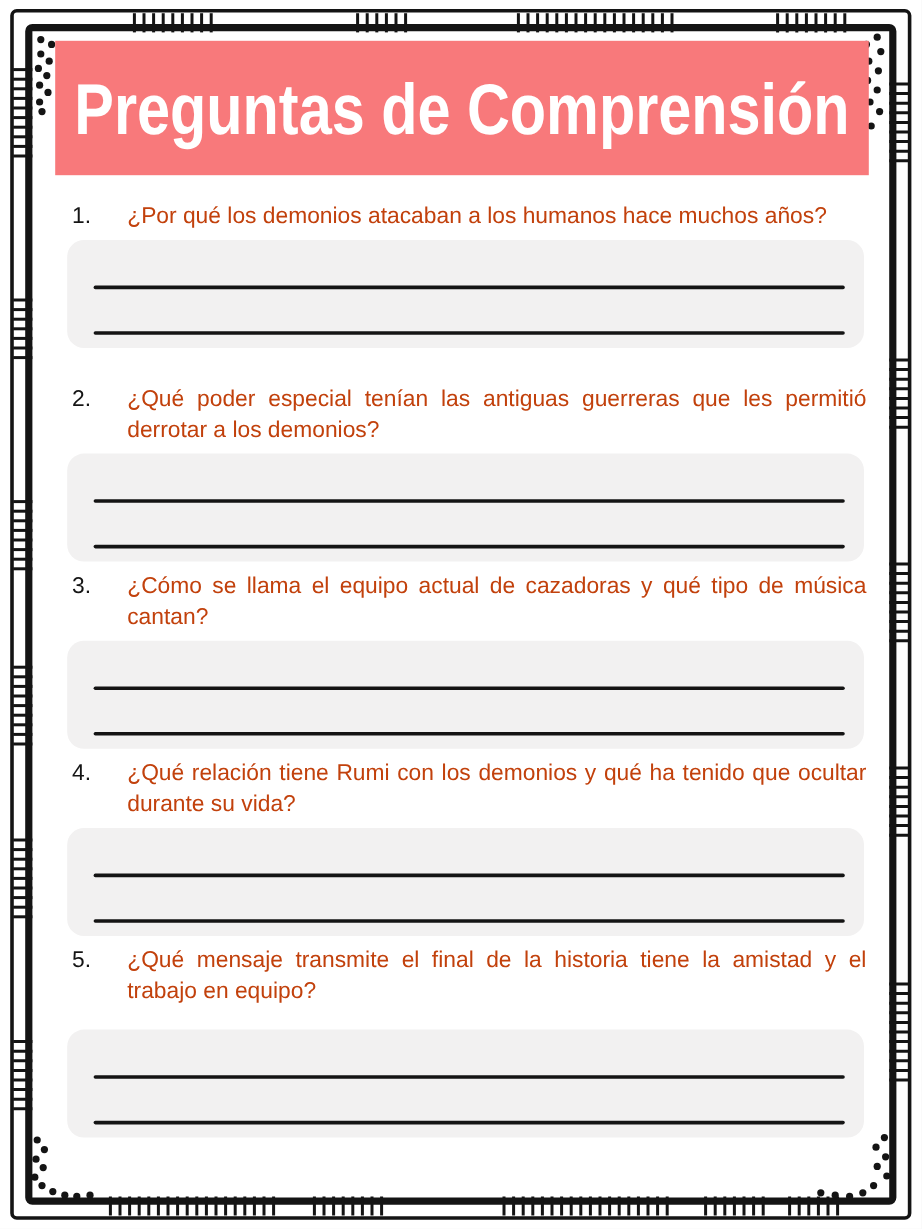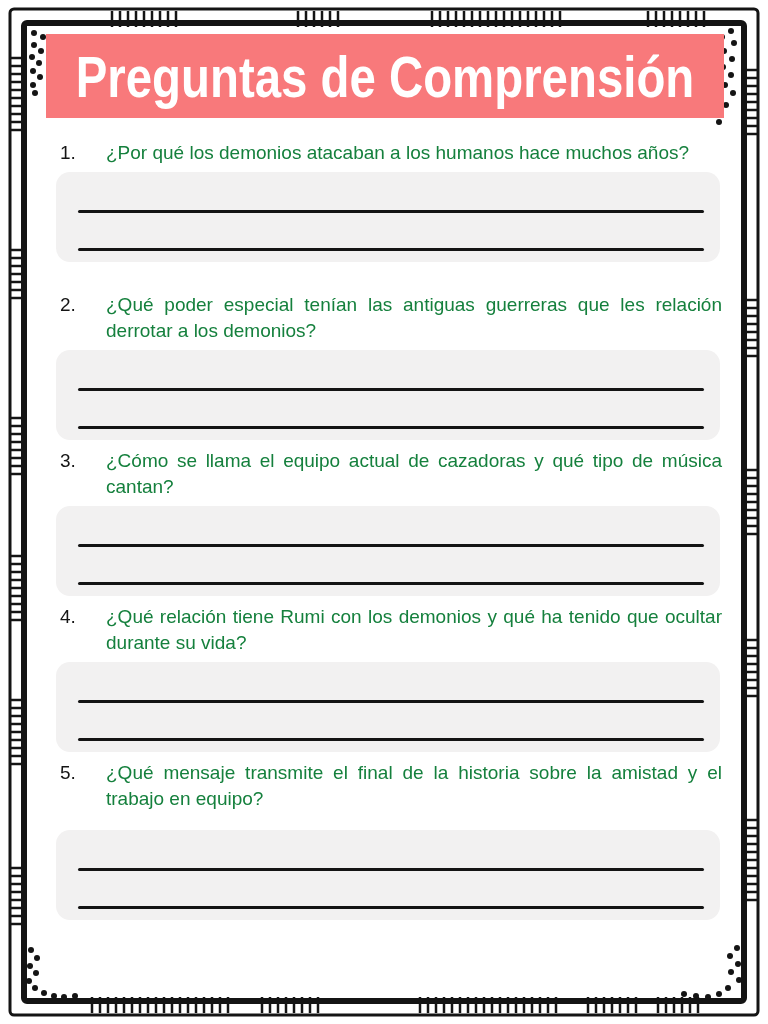--- a/index.html
+++ b/index.html
@@ -16,21 +16,21 @@
   }
   .border-svg{
     position:absolute;left:0;top:0;width:768px;height:1024px;
     pointer-events:none;
   }
   .content{
     position:absolute;
     left:46px;right:44px;top:34px;
   }
   .banner{
-    height:84px;
+    height:112px;
     margin-bottom:22px;
     display:flex;align-items:center;justify-content:center;
   }
   .banner svg{width:100%;height:100%;display:block;}
   .banner text{
     font-family:"Liberation Sans", sans-serif;
     font-weight:bold;
     font-size:60px;
     paint-order:stroke;
     stroke-linejoin:round;
@@ -46,21 +46,21 @@
   }
   .q-num{
     width:46px;flex-shrink:0;
     font-size:19px;line-height:26px;
     color:#151515;
   }
   .q-text{
     flex:1;margin:0;
     font-size:19px;line-height:26px;
     text-align:justify;
-    color:#15803d;
+    color:#c2410c;
   }
   .answer-box{
     position:relative;
     height:90px;
     border-radius:14px;
     margin-left:-4px;
     margin-right:2px;
   }
   .question:last-child .answer-box{margin-top:18px;}
   .answer-line{
@@ -339,21 +339,21 @@
     </div>
     <div class="answer-box" style="background: rgb(242, 241, 241);">
             <div class="answer-line" style="top: 38px; background: rgb(20, 20, 20);"></div>
             <div class="answer-line" style="top: 76px; background: rgb(20, 20, 20);"></div>
           </div>
   </li>
 
   <li class="question">
     <div class="q-row">
       <span class="q-num">2.</span>
-      <p class="q-text">¿Qué poder especial tenían las antiguas guerreras que les relación derrotar a los demonios?</p>
+      <p class="q-text">¿Qué poder especial tenían las antiguas guerreras que les permitió derrotar a los demonios?</p>
     </div>
     <div class="answer-box" style="background: rgb(242, 241, 241);">
             <div class="answer-line" style="top: 38px; background: rgb(20, 20, 20);"></div>
             <div class="answer-line" style="top: 76px; background: rgb(20, 20, 20);"></div>
           </div>
   </li>
 
   <li class="question">
     <div class="q-row">
       <span class="q-num">3.</span>
@@ -372,21 +372,21 @@
     </div>
     <div class="answer-box" style="background: rgb(242, 241, 241);">
             <div class="answer-line" style="top: 38px; background: rgb(20, 20, 20);"></div>
             <div class="answer-line" style="top: 76px; background: rgb(20, 20, 20);"></div>
           </div>
   </li>
 
   <li class="question">
     <div class="q-row">
       <span class="q-num">5.</span>
-      <p class="q-text">¿Qué mensaje transmite el final de la historia sobre la amistad y el trabajo en equipo?</p>
+      <p class="q-text">¿Qué mensaje transmite el final de la historia tiene la amistad y el trabajo en equipo?</p>
     </div>
     <div class="answer-box" style="background: rgb(242, 241, 241);">
             <div class="answer-line" style="top: 38px; background: rgb(20, 20, 20);"></div>
             <div class="answer-line" style="top: 76px; background: rgb(20, 20, 20);"></div>
           </div>
   </li>
 </ol>
 
   </div>
 </div>

